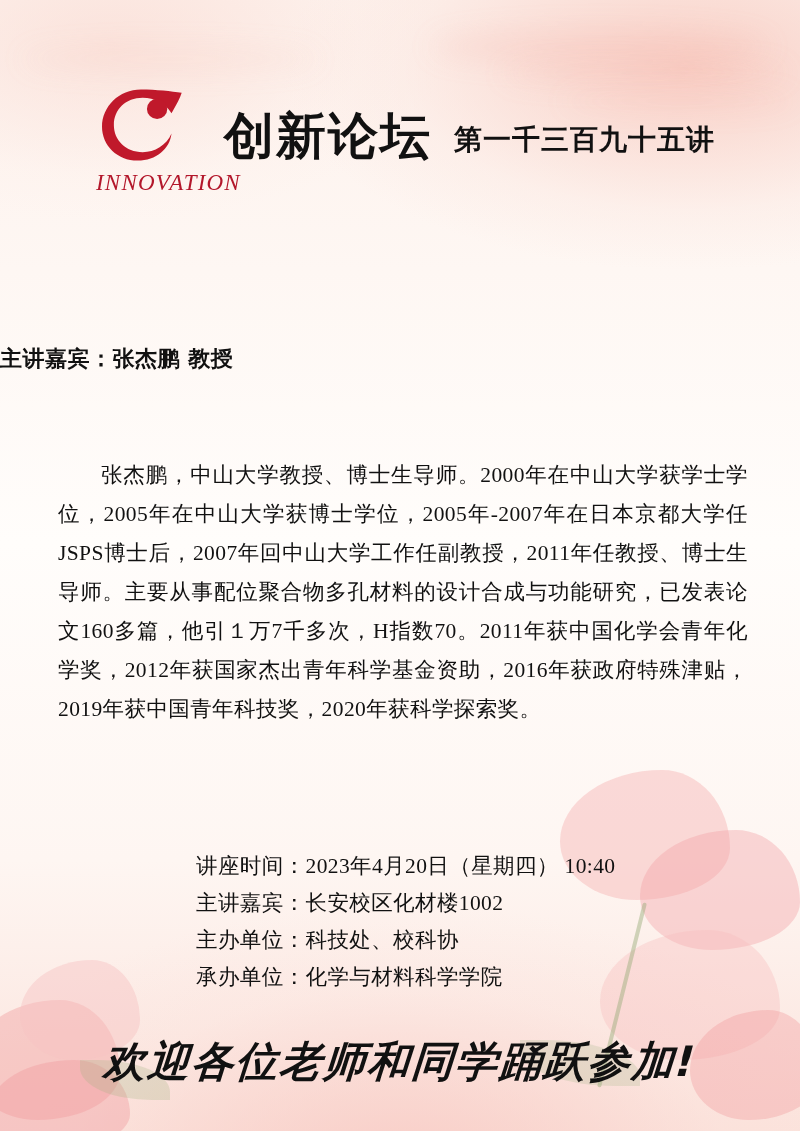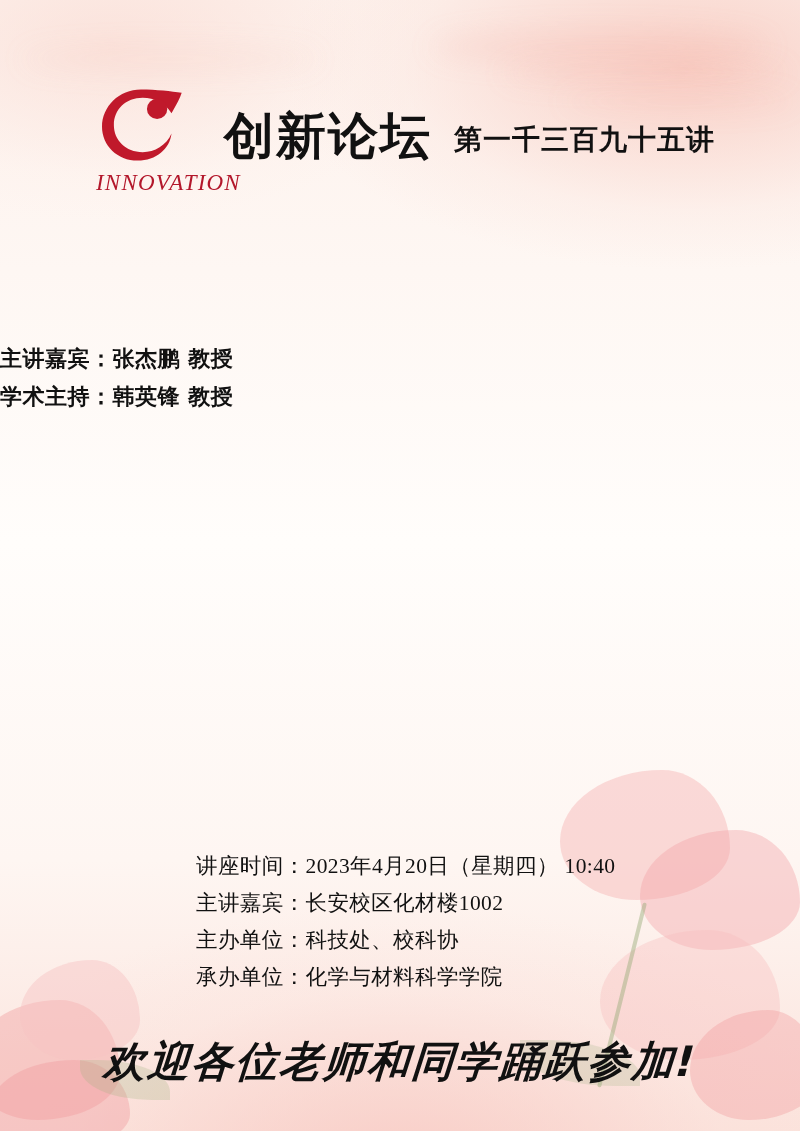--- a/index.html
+++ b/index.html
@@ -211,23 +211,23 @@
       </svg>
       <div class="logo-text">INNOVATION</div>
     </div>
     <div class="brand">创新论坛</div>
     <div class="lecture-no">第一千三百九十五讲</div>
   </div>
 
 
   <div class="speakers">
     <div>主讲嘉宾：张杰鹏  教授</div>
-    <div>学术主持：韩英锋  教授</div>
-  </div>
-
+  </div>
+
+  <div class="bio">张杰鹏，中山大学教授、博士生导师。2000年在中山大学获学士学位，2005年在中山大学获博士学位，2005年-2007年在日本京都大学任JSPS博士后，2007年回中山大学工作任副教授，2011年任教授、博士生导师。主要从事配位聚合物多孔材料的设计合成与功能研究，已发表论文160多篇，他引１万7千多次，H指数70。2011年获中国化学会青年化学奖，2012年获国家杰出青年科学基金资助，2016年获政府特殊津贴，2019年获中国青年科技奖，2020年获科学探索奖。</div>
 
   <div class="details">
     <div class="row">讲座时间：2023年4月20日（星期四）  10:40</div>
     <div class="row">主讲嘉宾：长安校区化材楼1002</div>
     <div class="row">主办单位：科技处、校科协</div>
     <div class="row">承办单位：化学与材料科学学院</div>
   </div>
 
   <div class="cta">欢迎各位老师和同学踊跃参加!</div>
 

